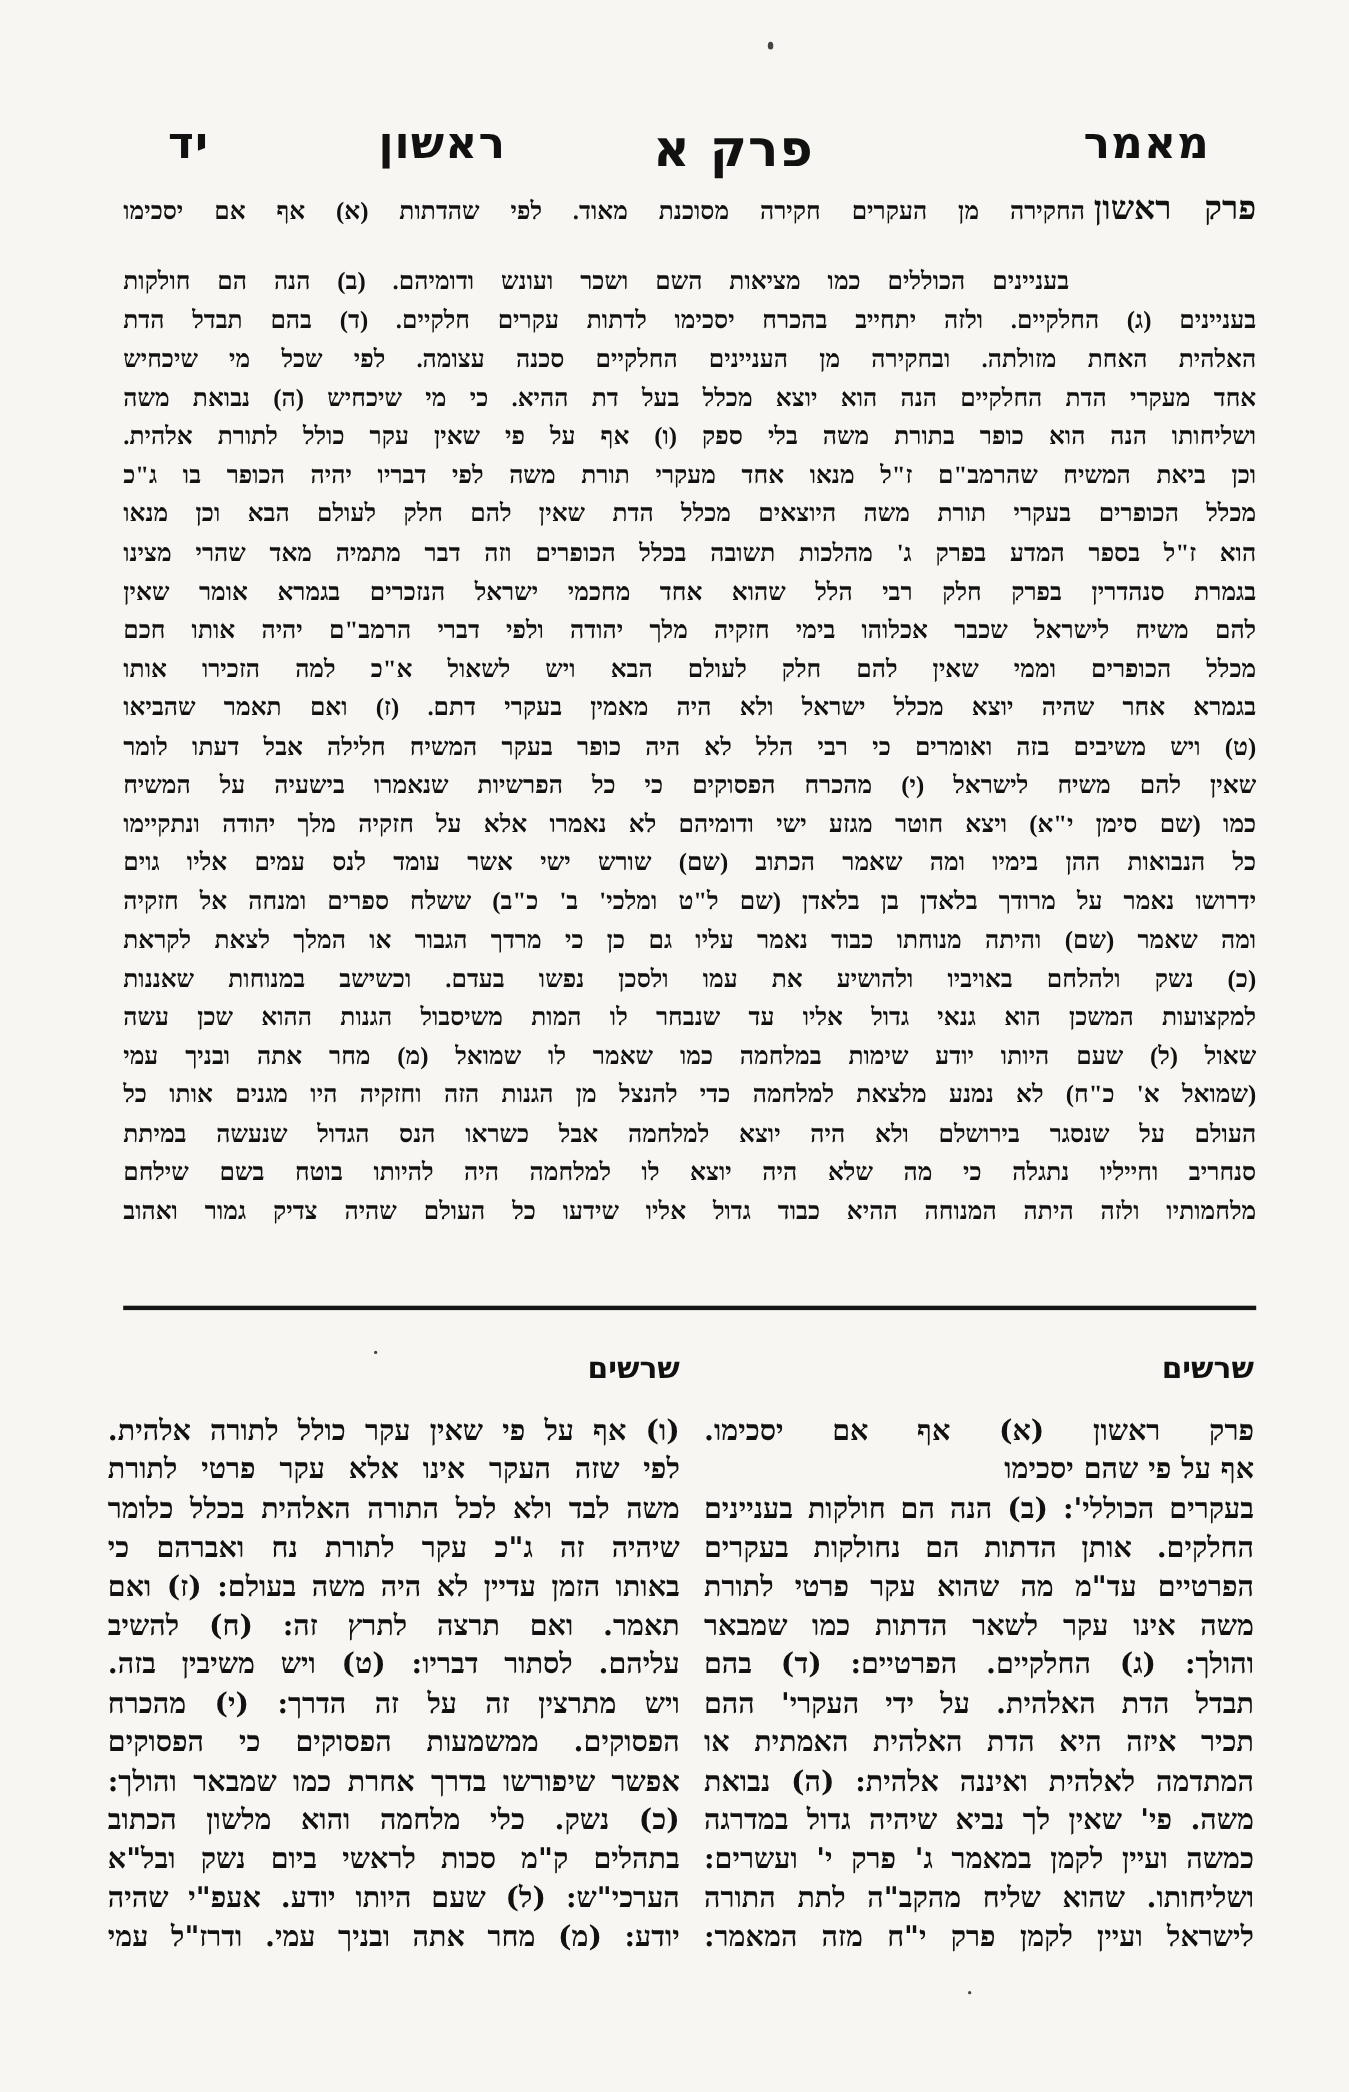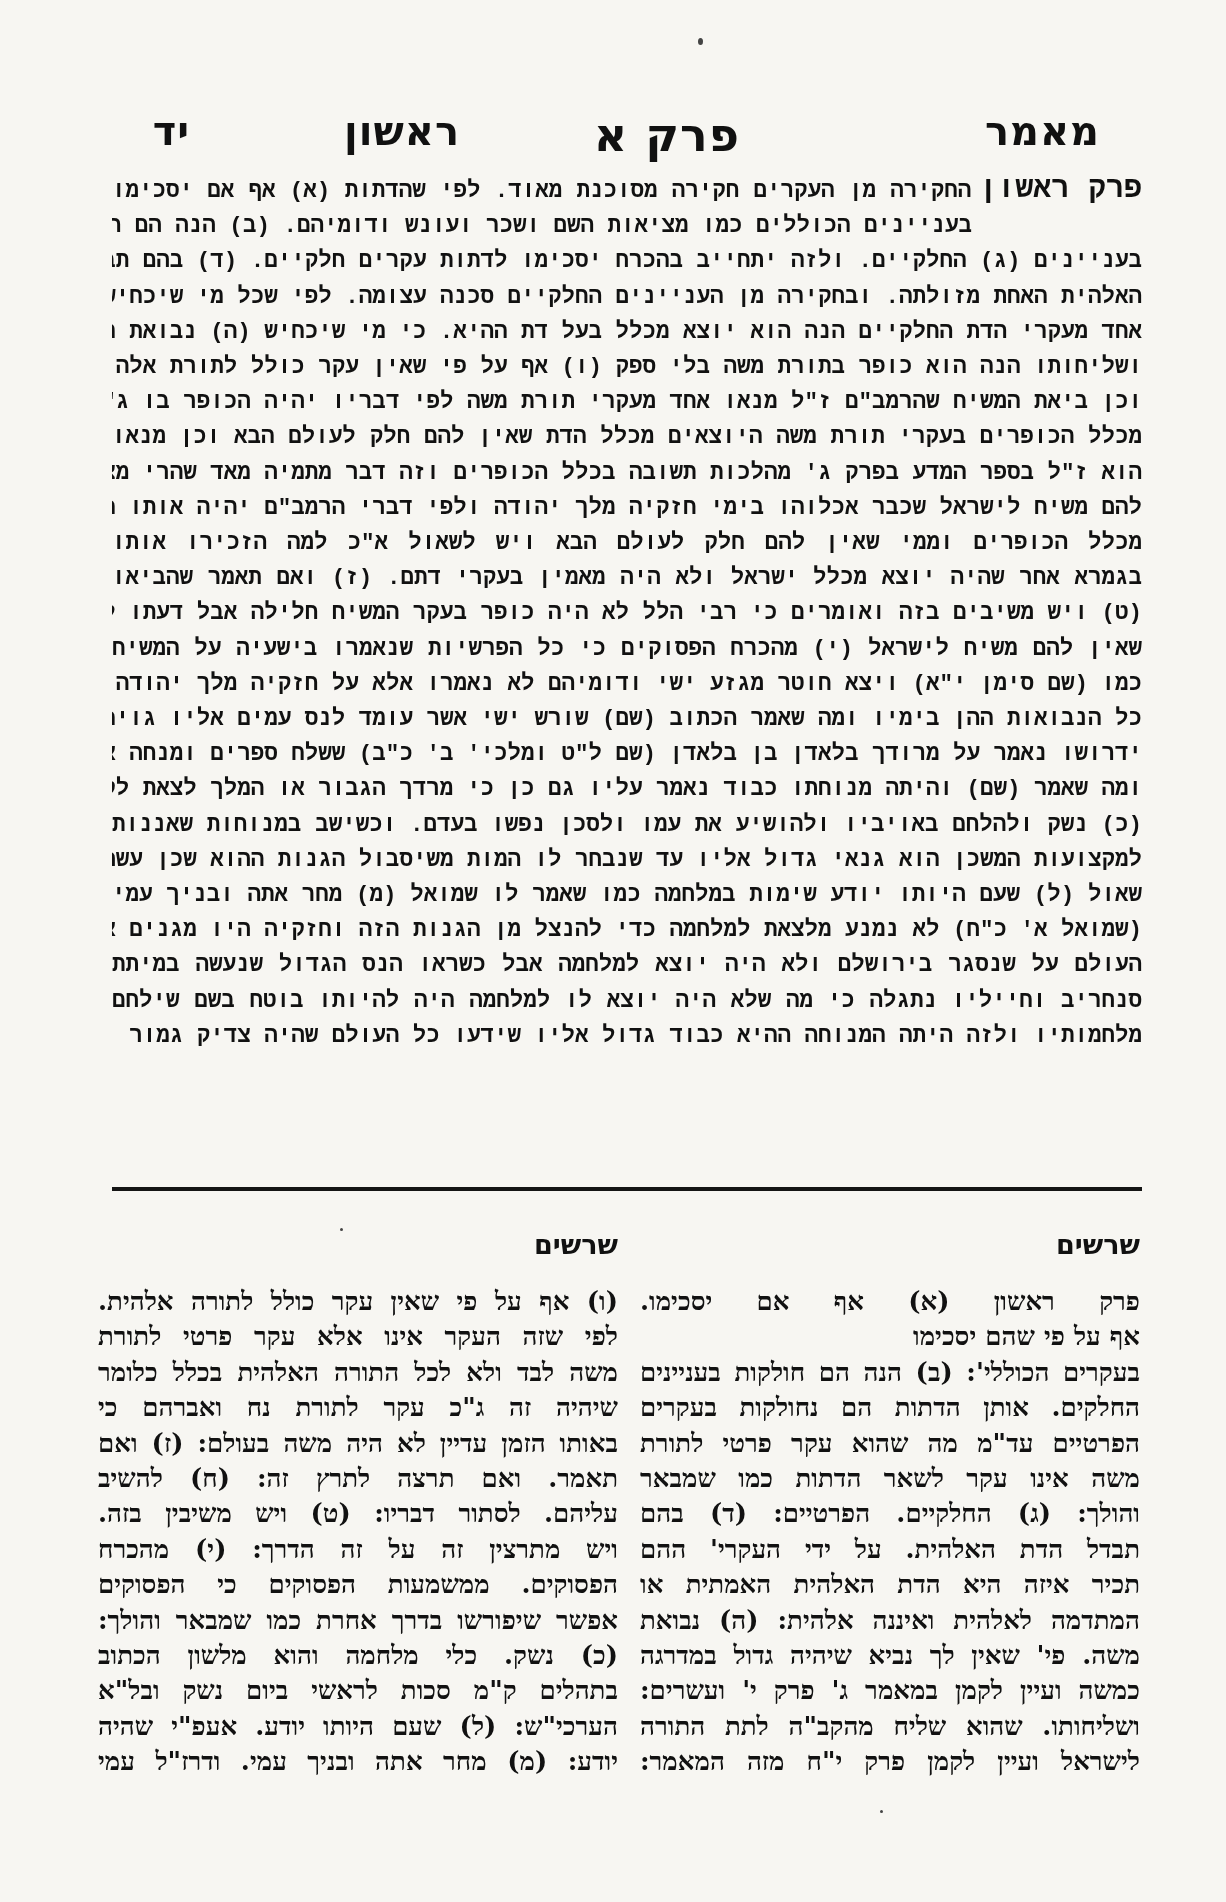--- a/index.html
+++ b/index.html
@@ -20,21 +20,21 @@
     font-family: "DejaVu Sans", sans-serif; letter-spacing: 1px;
   }
   .rh-word1 { right: 40px; }
   .rh-word2 { right: 400px; font-size: 46px !important; }
   .rh-word3 { right: 680px; }
   .rh-folio { right: 950px; text-align: center; }
   .main-text {
     position: absolute; top: 172px; left: 112px; width: 1030px;
     direction: rtl; text-align: justify; text-align-last: justify;
     font-size: 22.5px; line-height: 35.2px;
-    font-family: Liberation Mono, monospace; font-weight: bold;
+    font-family: Liberation Serif, serif; font-weight: bold;
   }
   .main-text .line { display: block; white-space: nowrap; overflow: hidden; text-align-last: justify; }
   .main-text .line.indent { padding-right: 0; }
   .main-text .opening {
     font-size: 30px; font-weight: bold; margin-left: 8px;
   }
   .rule {
     position: absolute; top: 1187px; left: 112px; width: 1030px; height: 4px;
     background: #151515;
   }
@@ -64,28 +64,29 @@
 
   <div class="running-head">
     <span class="rh-word1">מאמר</span>
     <span class="rh-word2">פרק א</span>
     <span class="rh-word3">ראשון</span>
     <span class="rh-folio">יד</span>
   </div>
 
   <div class="main-text">
     <span class="line"><span class="opening">פרק ראשון</span><span>החקירה מן העקרים חקירה מסוכנת מאוד. לפי שהדתות (א) אף אם יסכימו</span></span>
-    <span class="line indent" style="padding-right:170px;">בעניינים הכוללים כמו מציאות השם ושכר ועונש ודומיהם. (ב) הנה הם חולקות</span>
+    <span class="line indent" style="padding-right:170px;margin-top:29px;">בעניינים הכוללים כמו מציאות השם ושכר ועונש ודומיהם. (ב) הנה הם חולקות</span>
     <span class="line">בעניינים (ג) החלקיים. ולזה יתחייב בהכרח יסכימו לדתות עקרים חלקיים. (ד) בהם תבדל הדת</span>
     <span class="line">האלהית האחת מזולתה. ובחקירה מן העניינים החלקיים סכנה עצומה. לפי שכל מי שיכחיש</span>
     <span class="line">אחד מעקרי הדת החלקיים הנה הוא יוצא מכלל בעל דת ההיא. כי מי שיכחיש (ה) נבואת משה</span>
     <span class="line">ושליחותו הנה הוא כופר בתורת משה בלי ספק (ו) אף על פי שאין עקר כולל לתורת אלהית.</span>
     <span class="line">וכן ביאת המשיח שהרמב"ם ז"ל מנאו אחד מעקרי תורת משה לפי דבריו יהיה הכופר בו ג"כ</span>
     <span class="line">מכלל הכופרים בעקרי תורת משה היוצאים מכלל הדת שאין להם חלק לעולם הבא וכן מנאו</span>
     <span class="line">הוא ז"ל בספר המדע בפרק ג' מהלכות תשובה בכלל הכופרים וזה דבר מתמיה מאד שהרי מצינו</span>
+    <span class="line">בגמרת סנהדרין בפרק חלק רבי הלל שהוא אחד מחכמי ישראל הנזכרים בגמרא אומר שאין</span>
     <span class="line">להם משיח לישראל שכבר אכלוהו בימי חזקיה מלך יהודה ולפי דברי הרמב"ם יהיה אותו חכם</span>
     <span class="line">מכלל הכופרים וממי שאין להם חלק לעולם הבא ויש לשאול א"כ למה הזכירו אותו</span>
     <span class="line">בגמרא אחר שהיה יוצא מכלל ישראל ולא היה מאמין בעקרי דתם. (ז) ואם תאמר שהביאו</span>
     <span class="line">(ט) ויש משיבים בזה ואומרים כי רבי הלל לא היה כופר בעקר המשיח חלילה אבל דעתו לומר</span>
     <span class="line">שאין להם משיח לישראל (י) מהכרח הפסוקים כי כל הפרשיות שנאמרו בישעיה על המשיח</span>
     <span class="line">כמו (שם סימן י"א) ויצא חוטר מגזע ישי ודומיהם לא נאמרו אלא על חזקיה מלך יהודה ונתקיימו</span>
     <span class="line">כל הנבואות ההן בימיו ומה שאמר הכתוב (שם) שורש ישי אשר עומד לנס עמים אליו גוים</span>
     <span class="line">ידרושו נאמר על מרודך בלאדן בן בלאדן (שם ל"ט ומלכי' ב' כ"ב) ששלח ספרים ומנחה אל חזקיה</span>
     <span class="line">ומה שאמר (שם) והיתה מנוחתו כבוד נאמר עליו גם כן כי מרדך הגבור או המלך לצאת לקראת</span>
     <span class="line">(כ) נשק ולהלחם באויביו ולהושיע את עמו ולסכן נפשו בעדם. וכשישב במנוחות שאננות</span>

